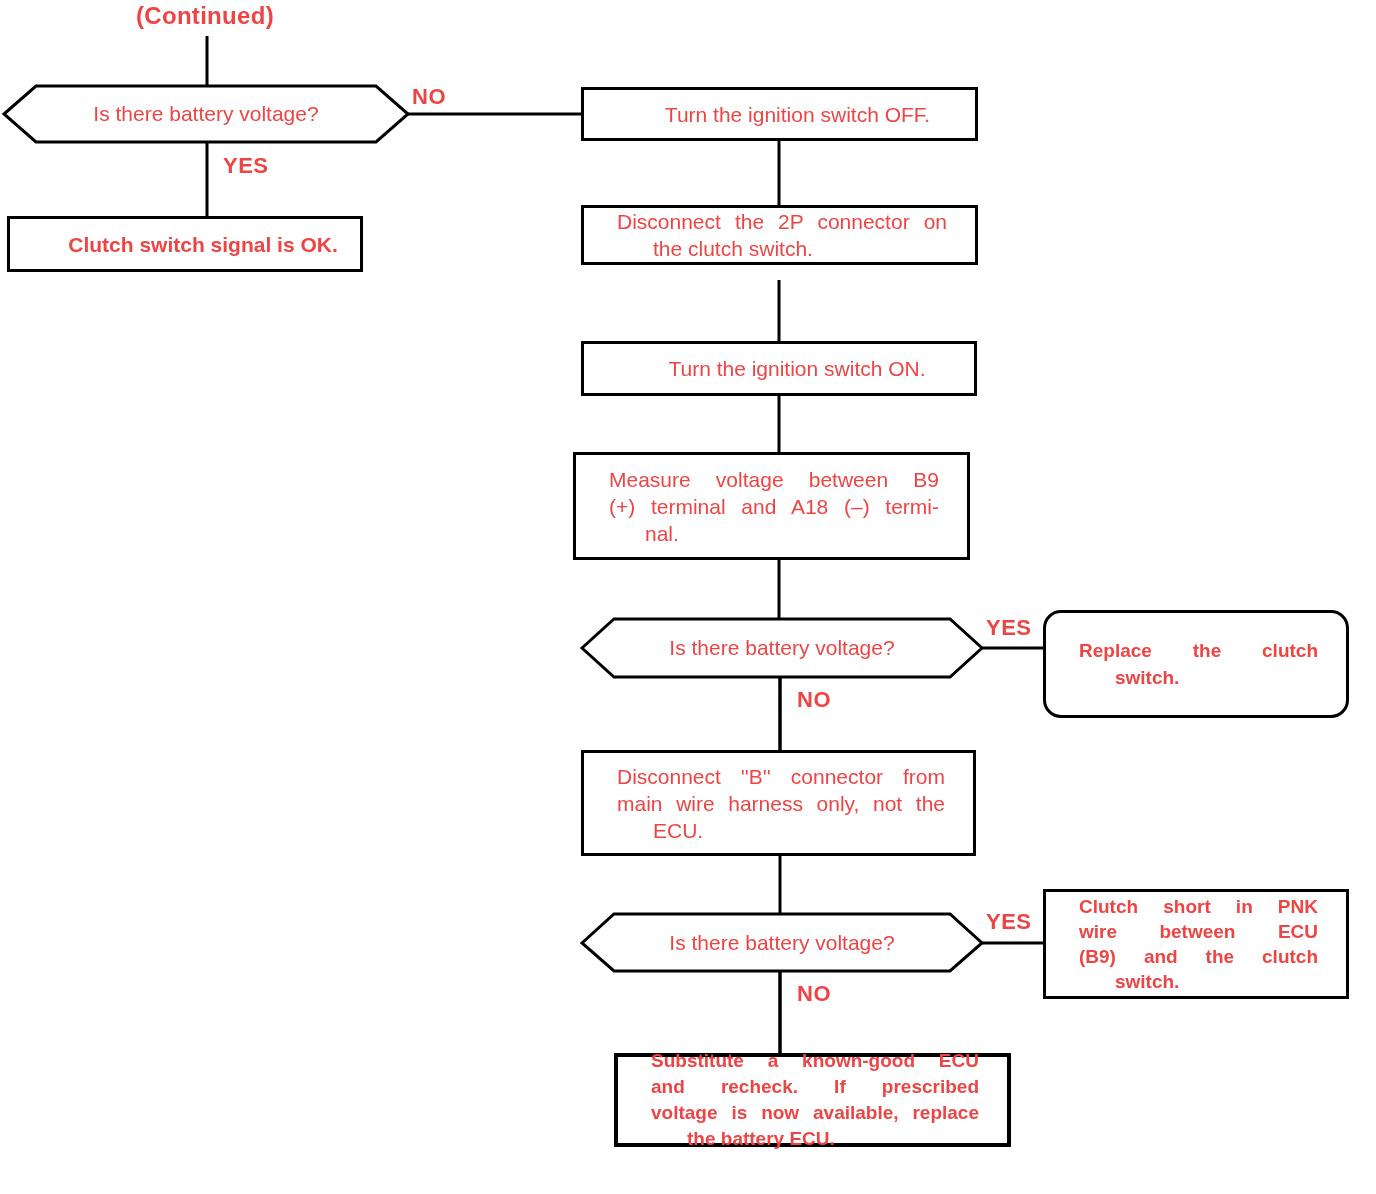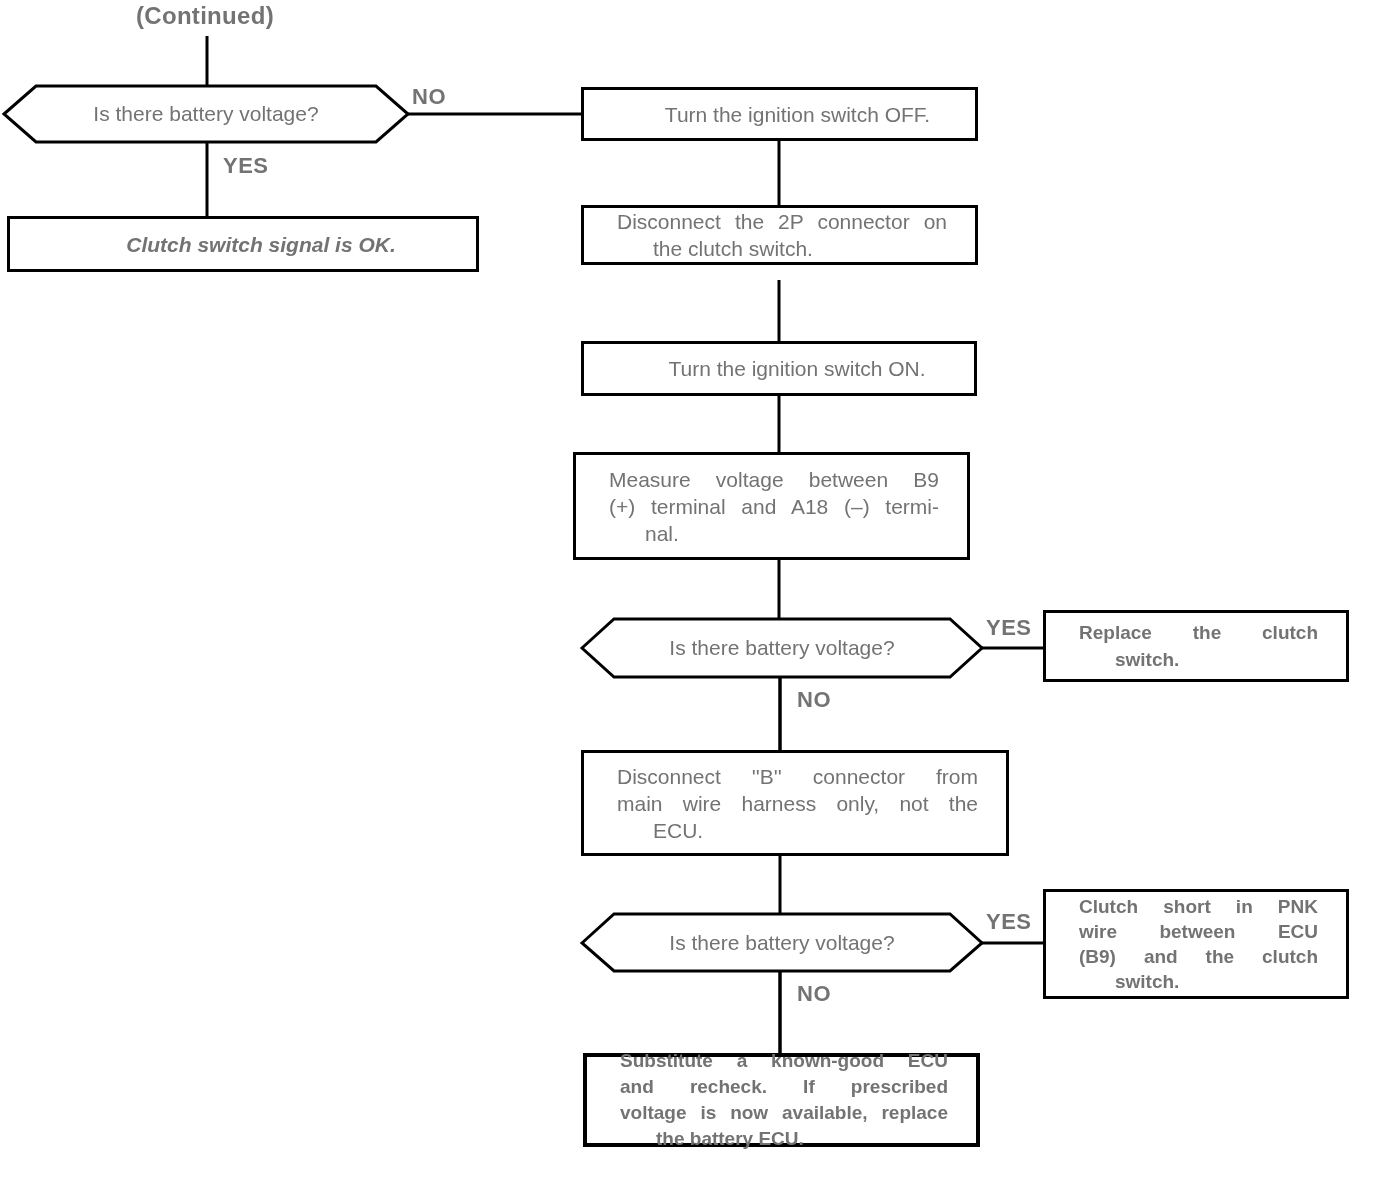--- a/index.html
+++ b/index.html
@@ -6,21 +6,21 @@
     margin: 0;
     padding: 0;
     background: #ffffff;
   }
   .page {
     position: relative;
     width: 1376px;
     height: 1194px;
     background: #ffffff;
     font-family: "Liberation Sans", sans-serif;
-    color: #737373;
+    color: #ef4444;
     overflow: hidden;
   }
   .layer {
     position: absolute;
     left: 0;
     top: 0;
   }
   .diagram-title {
     position: absolute;
     left: 136px;
@@ -111,21 +111,21 @@
   <div class="hex-label" style="left:614px; top:619px; width:336px; height:58px;">Is there battery voltage?</div>
   <div class="hex-label" style="left:614px; top:914px; width:336px; height:57px;">Is there battery voltage?</div>
 
   <div class="branch-label" style="left:412px; top:84px;">NO</div>
   <div class="branch-label" style="left:223px; top:153px;">YES</div>
   <div class="branch-label" style="left:986px; top:615px;">YES</div>
   <div class="branch-label" style="left:797px; top:687px;">NO</div>
   <div class="branch-label" style="left:986px; top:909px;">YES</div>
   <div class="branch-label" style="left:797px; top:981px;">NO</div>
 
-  <div class="box center" style="left:7px; top:216px; width:472px; height:56px; font-weight:bold;font-style:italic;">
+  <div class="box center" style="left:7px; top:216px; width:356px; height:56px; font-weight:bold;">
       <div class="tline">Clutch switch signal is OK.</div>
     </div>
 
   <div class="box center" style="left:581px; top:87px; width:397px; height:54px;">
       <div class="tline">Turn the ignition switch OFF.</div>
     </div>
 
   <div class="box pad" style="left:581px; top:205px; width:397px; height:60px;">
       <div class="tline">Disconnect the 2P connector on</div>
       <div class="tline">the clutch switch.</div>
@@ -134,38 +134,38 @@
   <div class="box center" style="left:581px; top:341px; width:396px; height:55px;">
       <div class="tline">Turn the ignition switch ON.</div>
     </div>
 
   <div class="box pad" style="left:573px; top:452px; width:397px; height:108px;">
       <div class="tline">Measure voltage between B9</div>
       <div class="tline">(+) terminal and A18 (–) termi-</div>
       <div class="tline">nal.</div>
     </div>
 
-  <div class="box pad bold" style="left:1043px; top:610px; width:306px; height:72px;">
+  <div class="box pad bold" style="left:1043px; top:610px; width:306px; height:108px;border-radius:18px;">
       <div class="tline">Replace the clutch</div>
       <div class="tline">switch.</div>
     </div>
 
-  <div class="box pad" style="left:581px; top:750px; width:428px; height:106px;">
+  <div class="box pad" style="left:581px; top:750px; width:395px; height:106px;">
       <div class="tline">Disconnect ''B'' connector from</div>
       <div class="tline">main wire harness only, not the</div>
       <div class="tline">ECU.</div>
     </div>
 
   <div class="box pad bold lh25" style="left:1043px; top:889px; width:306px; height:110px;">
       <div class="tline">Clutch short in PNK</div>
       <div class="tline">wire between ECU</div>
       <div class="tline">(B9) and the clutch</div>
       <div class="tline">switch.</div>
     </div>
 
-  <div class="box pad bold lh26 thick" style="left:583px; top:1053px; width:397px; height:94px;">
+  <div class="box pad bold lh26 thick" style="left:614px; top:1053px; width:397px; height:94px;">
       <div class="tline">Substitute a known-good ECU</div>
       <div class="tline">and recheck. If prescribed</div>
       <div class="tline">voltage is now available, replace</div>
       <div class="tline">the battery ECU.</div>
     </div>
 
 </div>
 
 </body></html>

